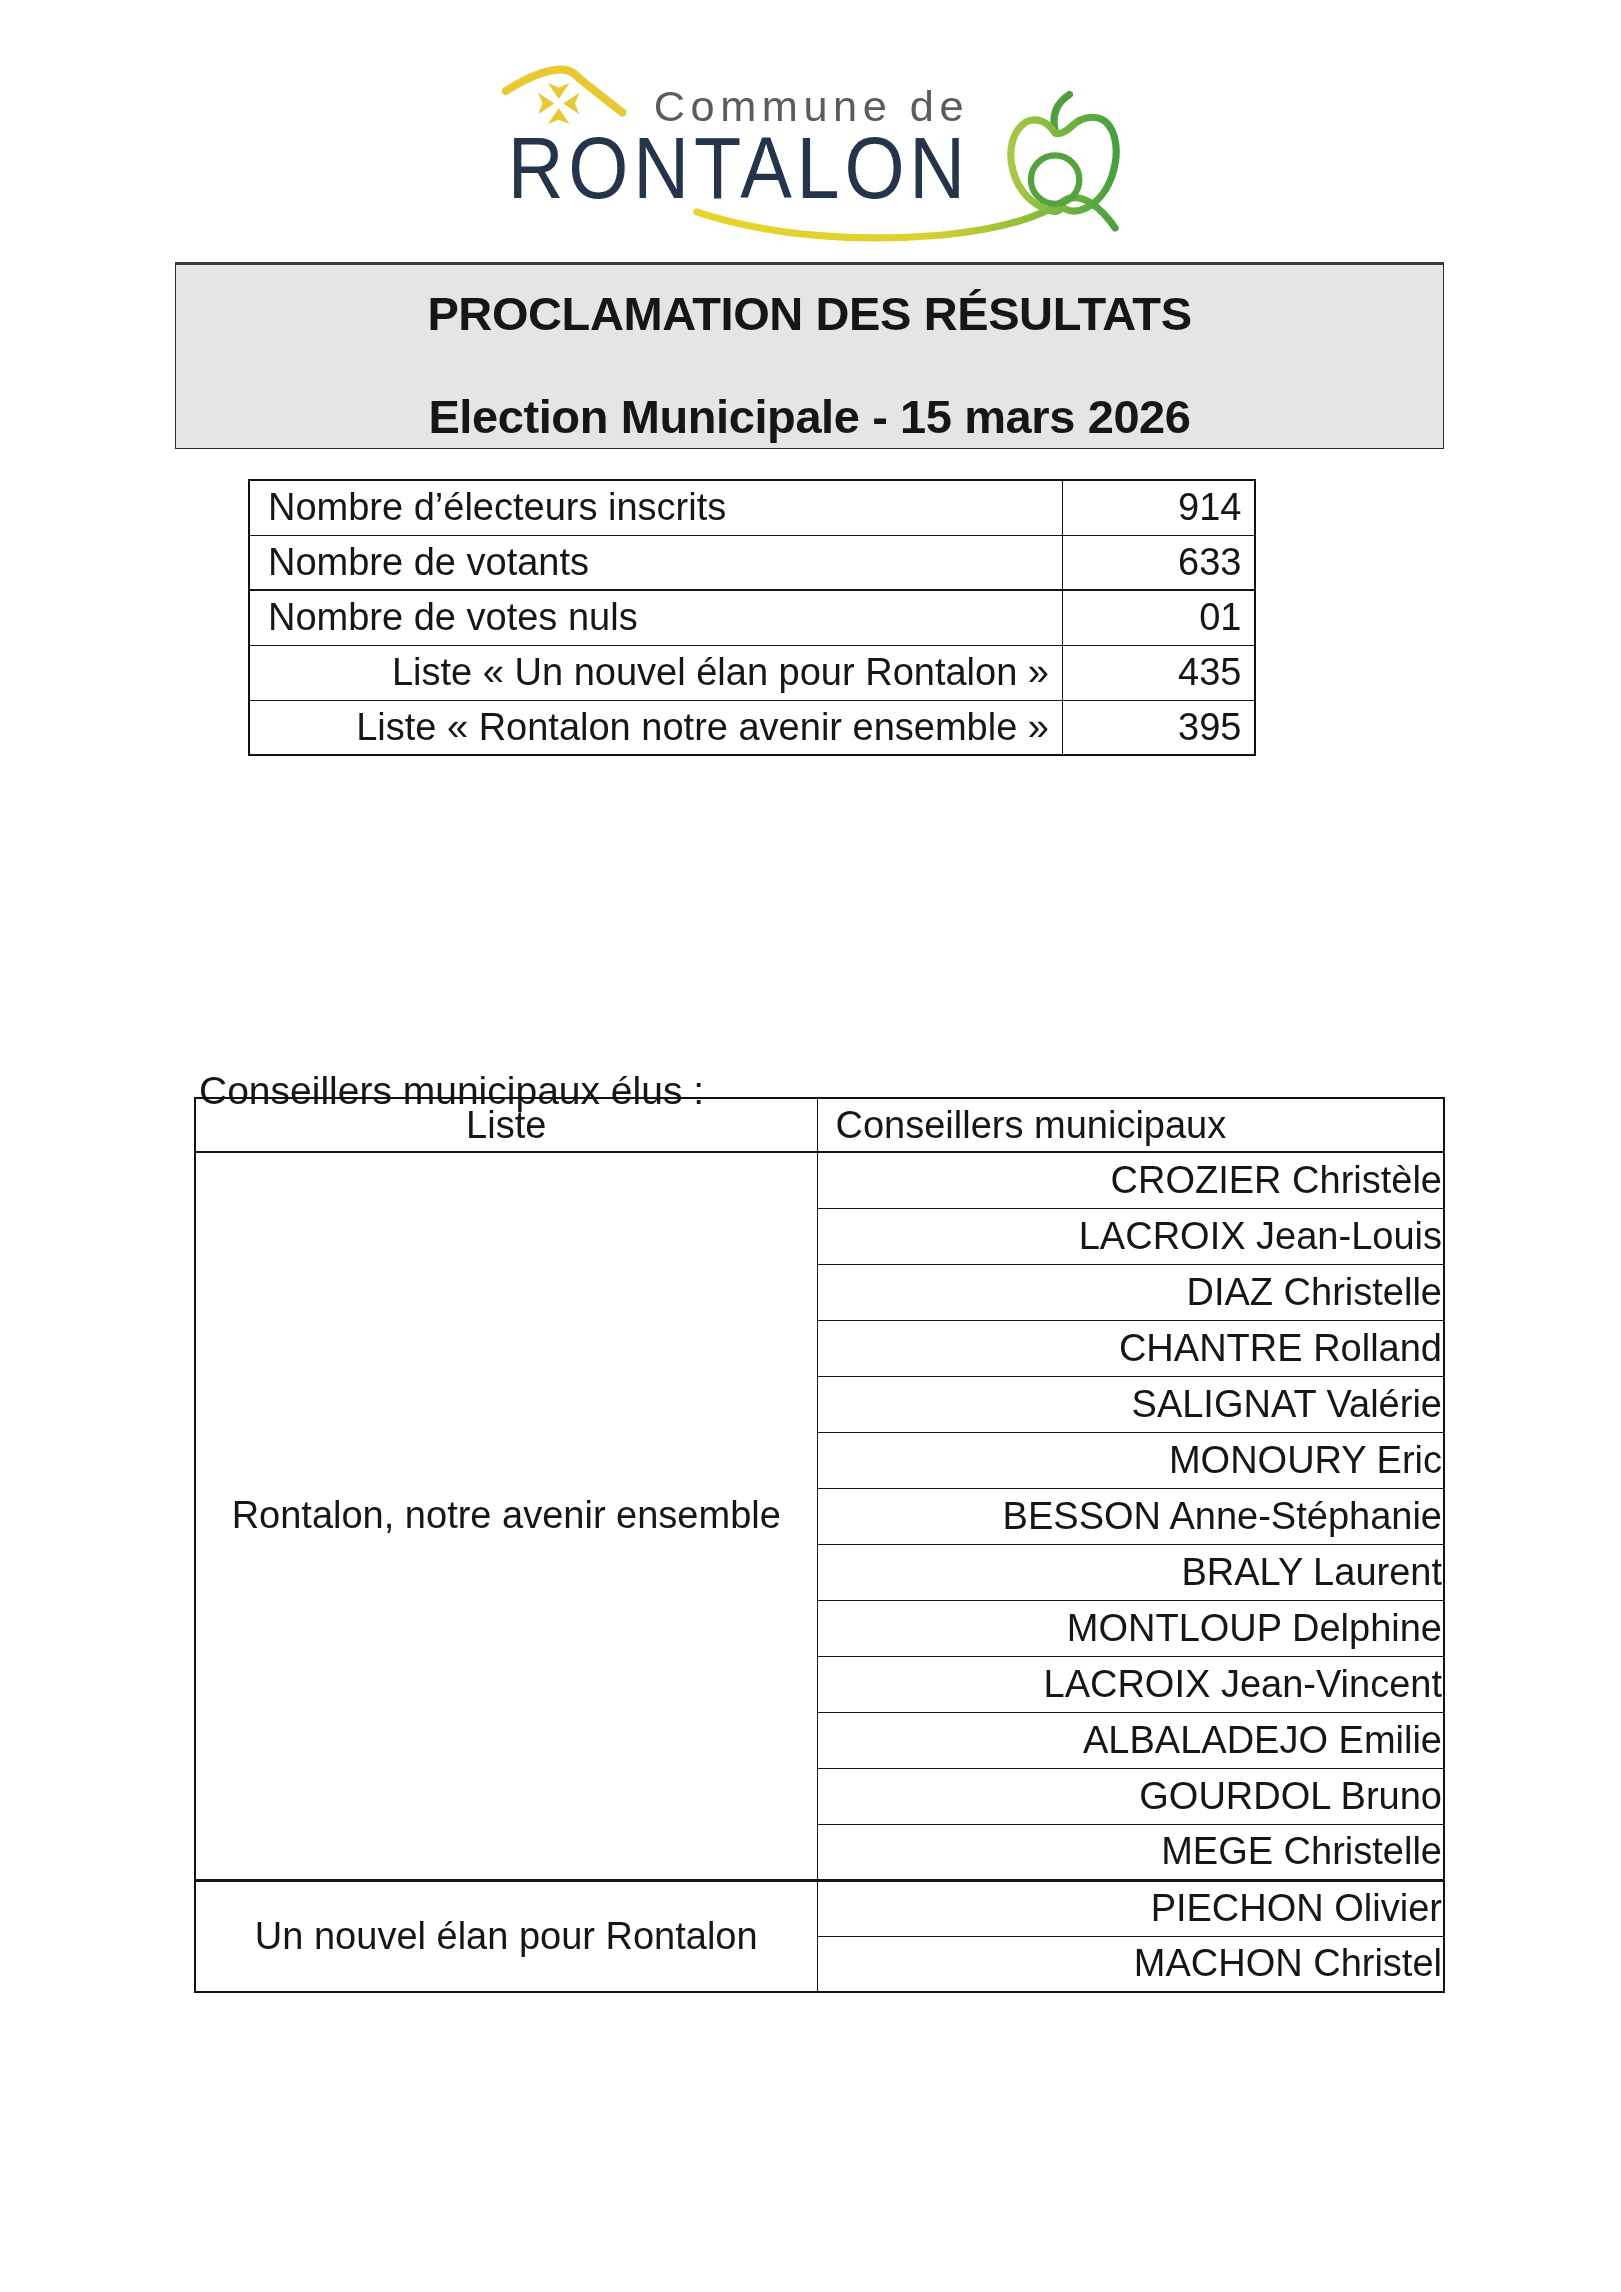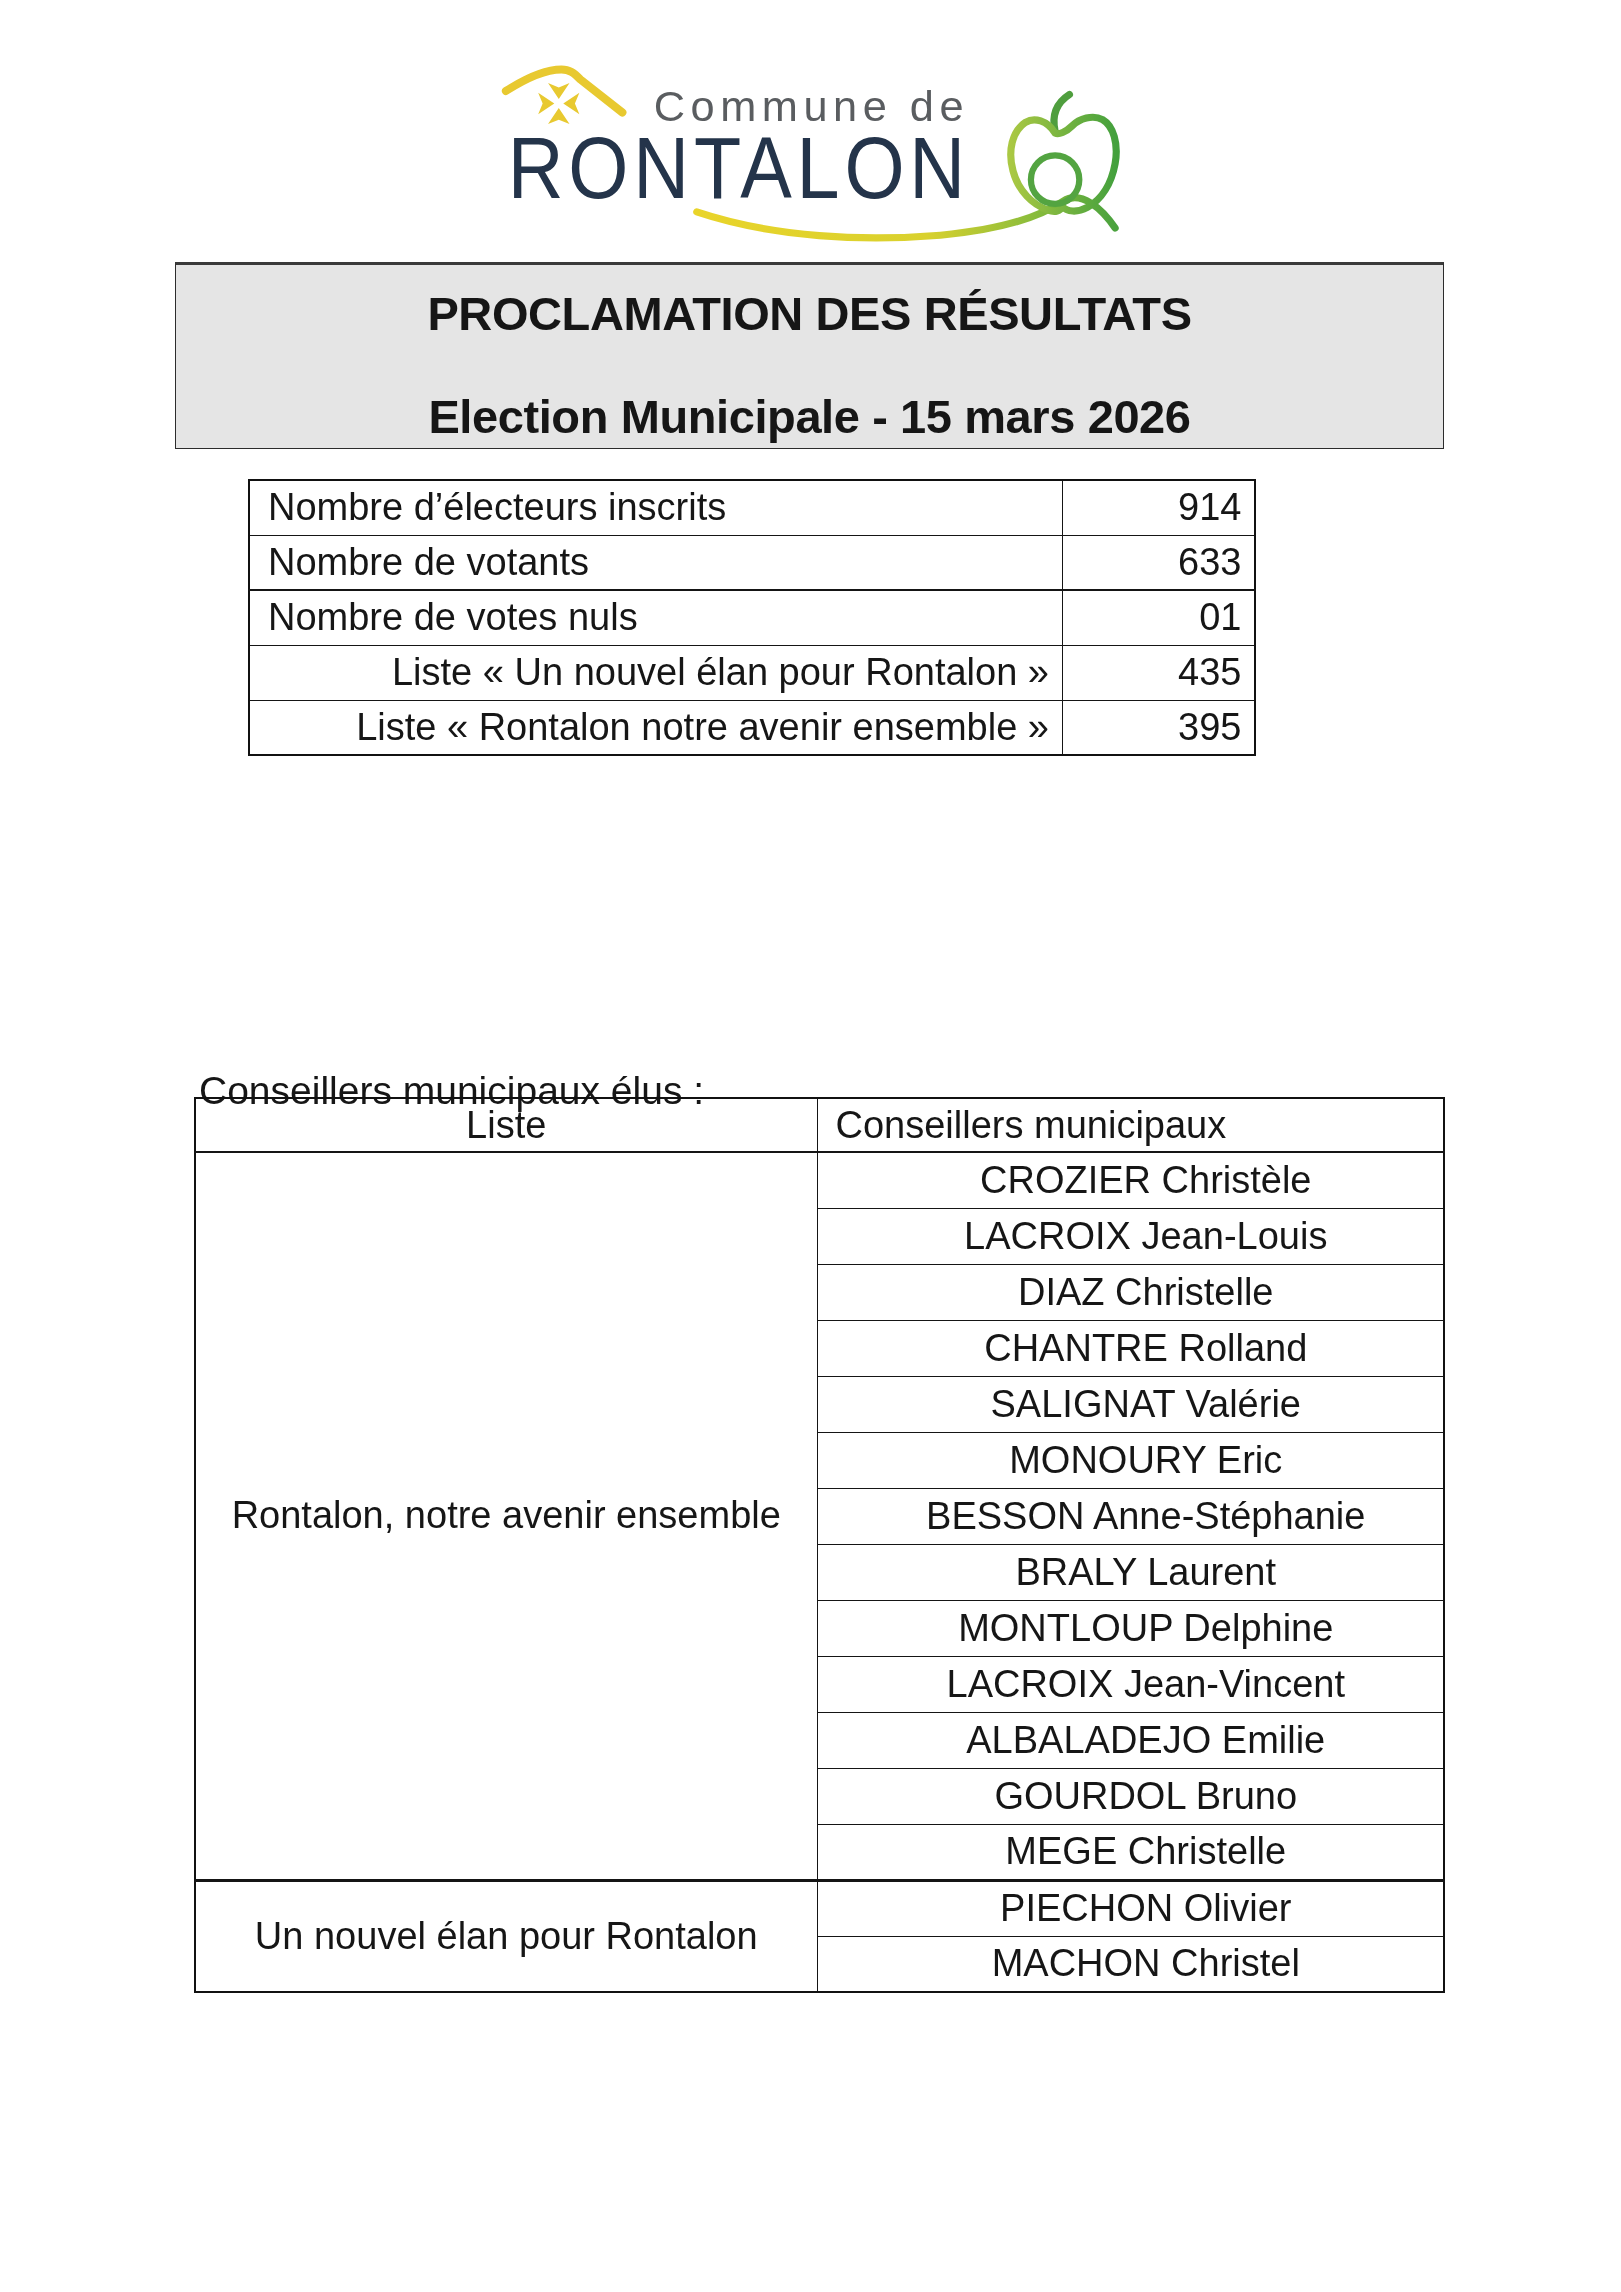--- a/index.html
+++ b/index.html
@@ -55,21 +55,21 @@
     border:1.8px solid #151515; font-size:38px; font-weight:normal;
     vertical-align:middle; box-sizing:border-box;
     white-space:nowrap; overflow:hidden;
   }
   table.t2 col.c1 { width:622px; }
   table.t2 col.c2 { width:627px; }
   table.t2 tr.hdr th { height:54px; border-bottom-width:2.7px; }
   table.t2 td { height:56px; }
   table.t2 th.hdr-list { text-align:center; }
   table.t2 th.hdr-members { text-align:left; padding-left:18px; }
-  table.t2 td.member { text-align:center; padding-left:32px; }
+  table.t2 td.member { text-align:right; padding-left:32px; }
   table.t2 td.group-label { text-align:center; }
   table.t2 tr.group-start td { border-top-width:3.6px; }
 </style>
 </head>
 <body>
 
 <div class="page">
 
   <svg class="logo" viewBox="0 0 730 215" xmlns="http://www.w3.org/2000/svg">
     <defs>

